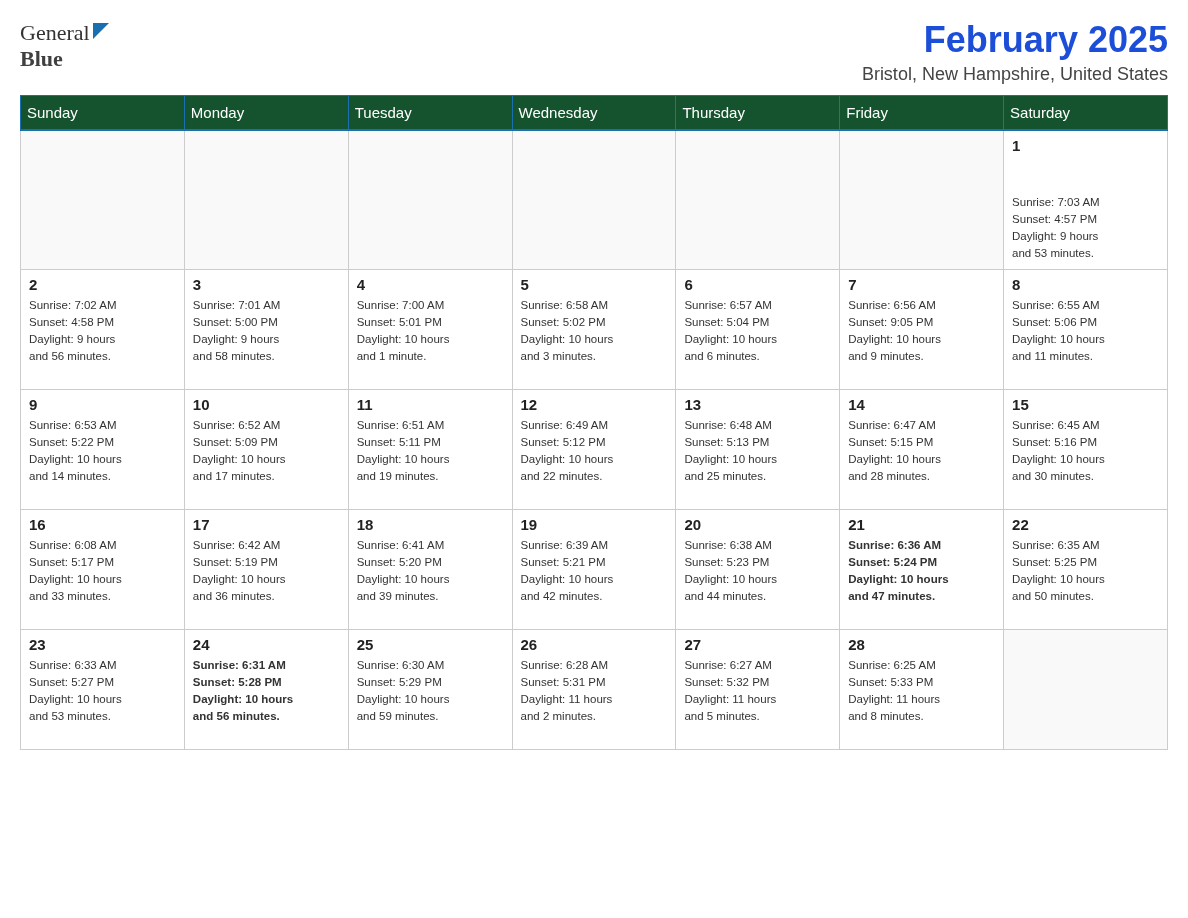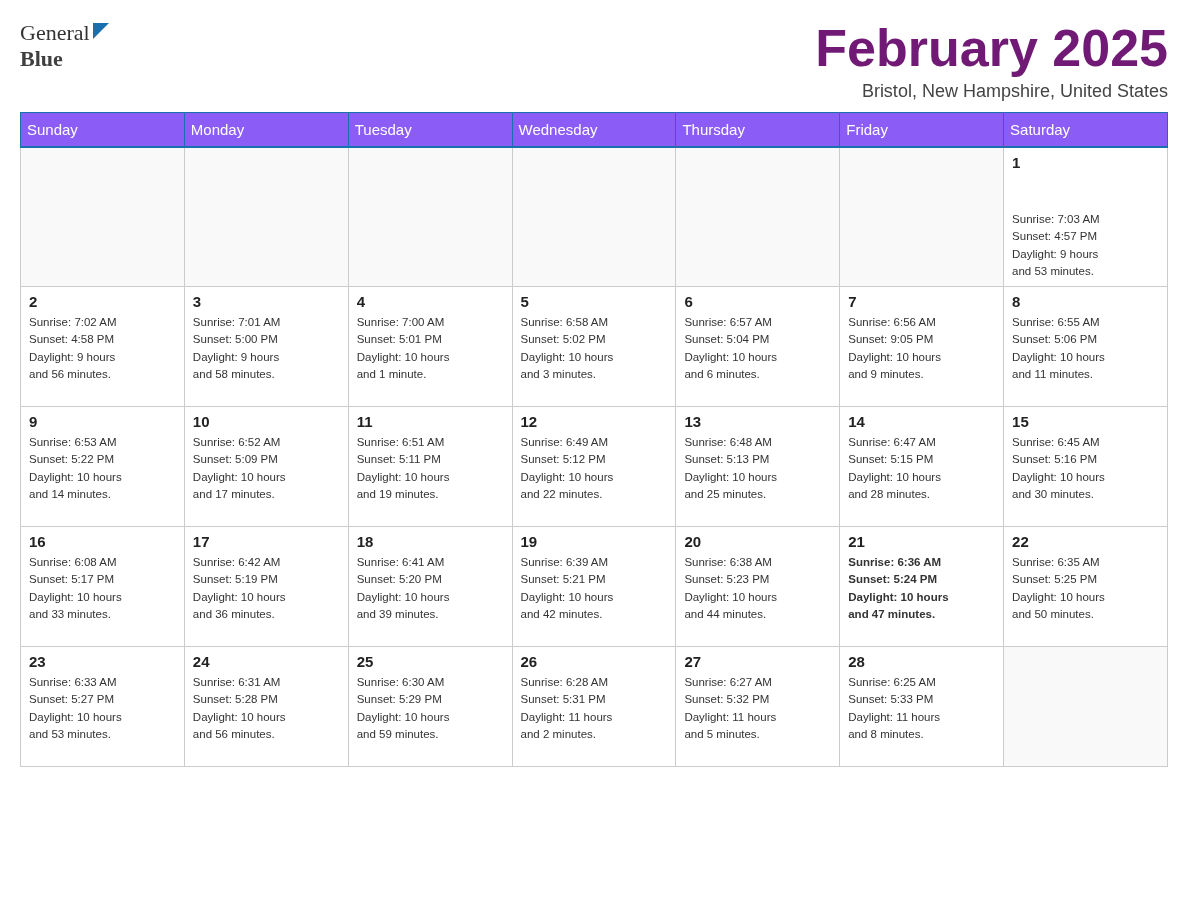--- a/index.html
+++ b/index.html
@@ -23,38 +23,38 @@
       font-family: Liberation Serif, serif;
     }
     .logo-line {
       display: flex;
       align-items: center;
     }
     .title-block {
       text-align: right;
     }
     .month-title {
-      font-size: 52px;
+      font-size: 36px;
       font-weight: bold;
-      color: #701a75;
+      color: #1d4ed8;
       line-height: 1.1;
       margin-left: 18px;
     }
     .subtitle {
       font-size: 18px;
       color: #444;
       margin-top: 4px;
     }
     .calendar {
       width: 100%;
       border-collapse: collapse;
       table-layout: fixed;
     }
     .calendar th {
-      background-color: #8b5cf6;
+      background-color: #14532d;
       color: #fff;
       padding: 8px 6px;
       font-size: 15px;
       font-weight: normal;
       text-align: left;
       border: 1px solid #1a6faf;
     }
     .calendar td {
       border: 1px solid #ccc;
       vertical-align: top;
@@ -290,21 +290,21 @@
       <tr>
         <td>
           <div class="day-number">23</div>
           <div class="day-info" style="white-space: pre-line;">Sunrise: 6:33 AM
 Sunset: 5:27 PM
 Daylight: 10 hours
 and 53 minutes.</div>
         </td>
         <td>
           <div class="day-number">24</div>
-          <div class="day-info" style="white-space: pre-line;">Sunrise: 6:31 AM
+          <div class="day-info" style="white-space: pre-line; font-weight: bold;">Sunrise: 6:31 AM
 Sunset: 5:28 PM
 Daylight: 10 hours
 and 56 minutes.</div>
         </td>
         <td>
           <div class="day-number">25</div>
           <div class="day-info" style="white-space: pre-line;">Sunrise: 6:30 AM
 Sunset: 5:29 PM
 Daylight: 10 hours
 and 59 minutes.</div>

